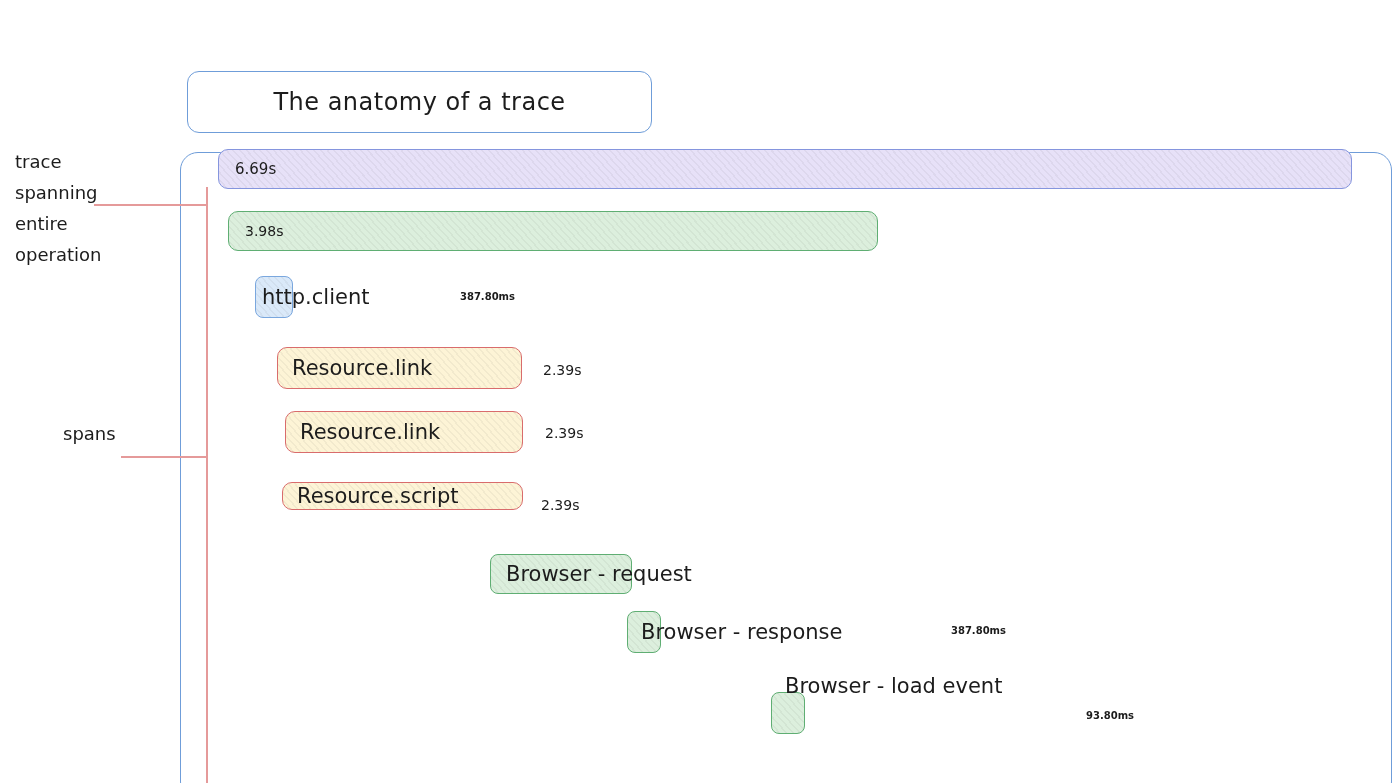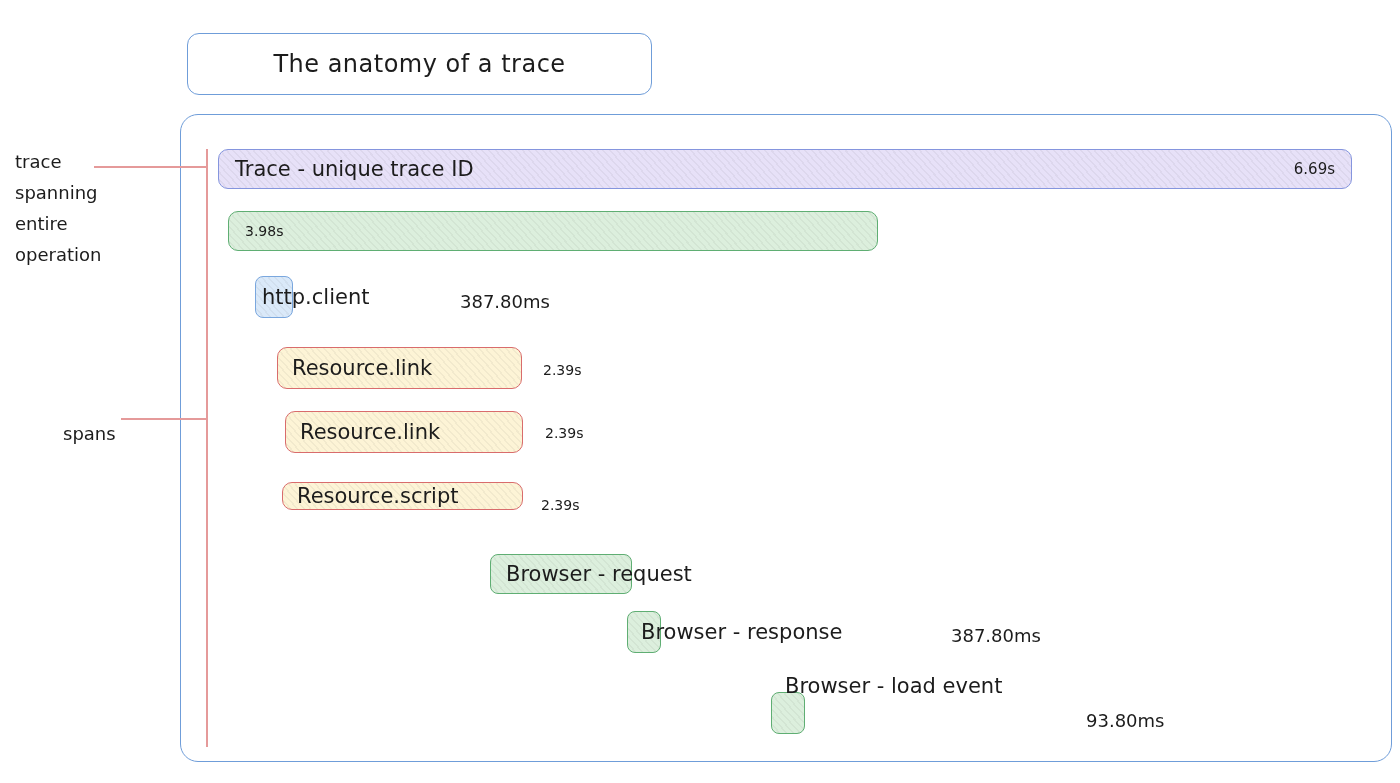--- a/index.html
+++ b/index.html
@@ -4,21 +4,21 @@
 <style>
   * { margin: 0; padding: 0; box-sizing: border-box; }
   html, body { background: #ffffff; }
   body {
     width: 1400px; height: 783px;
     position: relative;
     font-family: "DejaVu Sans", sans-serif;
     color: #1c1c1c;
     overflow: hidden;
   }
-  .abs { position: absolute; }
+  .abs { position: absolute; margin-top: 38px; }
 
   
   .frame {
     border: 1.6px solid #6f9dd9;
     border-radius: 16px;
     background: #ffffff;
   }
   .title-box {
     left: 187px; top: 33px; width: 465px; height: 62px;
     border-radius: 12px;
@@ -57,21 +57,21 @@
   .res1-bar     { left: 277px; top: 347px; width: 245px; height: 42px; padding: 0 14px; }
   .res2-bar     { left: 285px; top: 411px; width: 238px; height: 42px; padding: 0 14px; }
   .res3-bar     { left: 282px; top: 482px; width: 241px; height: 28px; padding: 0 14px; }
   .request-bar  { left: 490px; top: 554px; width: 142px; height: 40px; border-radius: 8px; }
   .response-bar { left: 627px; top: 611px; width: 32px;  height: 42px; border-radius: 8px; }
   .load-bar     { left: 771px; top: 692px; width: 26px;  height: 42px; border-radius: 8px; }
 
   
   .float-label { position: absolute; font-size: 21px; white-space: nowrap; z-index: 3; }
   .float-dur   { position: absolute; font-size: 14px; white-space: nowrap; z-index: 3; }
-  .dur-sm      { font-size: 18px; }
+  .dur-sm      { font-size: 10px; font-weight: bold; }
 
   
   .red-line-v {
     left: 206px; top: 149px; width: 2px; height: 598px;
     background: #e59a9a; z-index: 2;
   }
   .red-line-h { height: 2px; background: #e59a9a; z-index: 2; }
   .lead-trace { left: 94px;  top: 166px; width: 112px; }
   .lead-spans { left: 121px; top: 418px; width: 85px;  }
 
@@ -95,21 +95,20 @@
 <div class="side-note note-spans">spans</div>
 
 <div class="abs red-line-h lead-trace"></div>
 <div class="abs red-line-h lead-spans"></div>
 
 <div class="abs frame panel"></div>
 
 <div class="abs red-line-v"></div>
 
 <div class="bar texture trace-bar">
-  <span>Trace - unique trace ID</span>
   <span class="dur">6.69s</span>
 </div>
 
 <div class="bar texture green-fill connect-bar">
   <span class="dur">3.98s</span>
 </div>
 
 <div class="bar texture blue-fill http-bar"></div>
 <span class="float-label" style="left:262px; top:285px;">http.client</span>
 <span class="float-dur dur-sm" style="left:460px; top:291px;">387.80ms</span>

